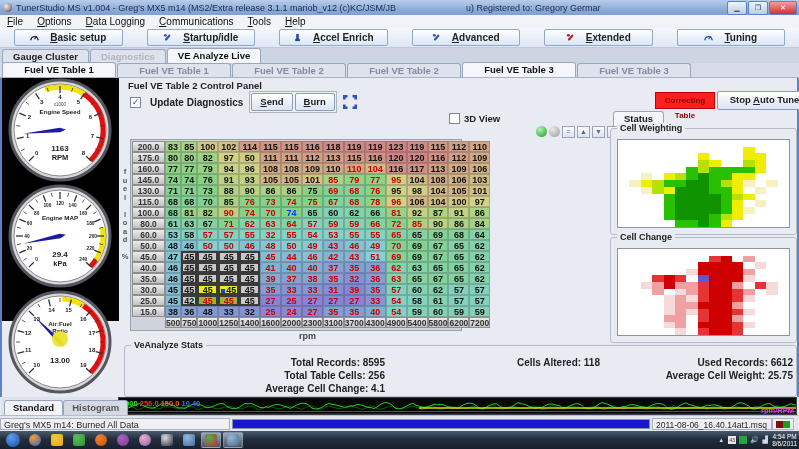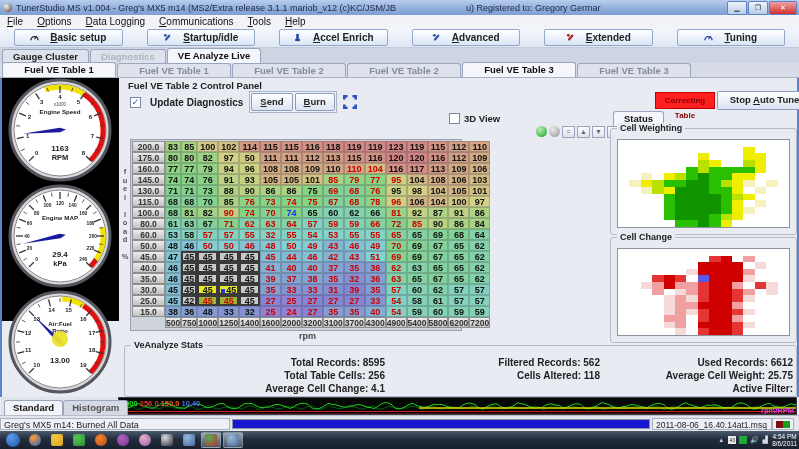--- a/index.html
+++ b/index.html
@@ -633,21 +633,21 @@
       <div class="ve-cell" style="background: rgb(132, 210, 182); border: 1px solid rgba(50, 55, 70, 0.25); color: rgb(17, 17, 17);">59</div>
       <div class="ve-cell" style="background: rgb(132, 210, 182); border: 1px solid rgba(50, 55, 70, 0.25); color: rgb(17, 17, 17);">59</div>
       <div class="ve-hdr" style="background: transparent; border: none;"></div>
       <div class="ve-hdr">500</div>
       <div class="ve-hdr">750</div>
       <div class="ve-hdr">1000</div>
       <div class="ve-hdr">1250</div>
       <div class="ve-hdr">1400</div>
       <div class="ve-hdr">1600</div>
       <div class="ve-hdr">2000</div>
-      <div class="ve-hdr">3200</div>
+      <div class="ve-hdr">2300</div>
       <div class="ve-hdr">3100</div>
       <div class="ve-hdr">3700</div>
       <div class="ve-hdr">4300</div>
       <div class="ve-hdr">4900</div>
       <div class="ve-hdr">5400</div>
       <div class="ve-hdr">5800</div>
       <div class="ve-hdr">6200</div>
       <div class="ve-hdr">7200</div>
     </div>
 </div>
@@ -1068,27 +1068,25 @@
 </div>
 
 <div class="groupbox abs" id="stats">
   <span class="group-title">VeAnalyze Stats</span>
 <div class="stat-col" style="left: 10px; width: 250px;">
       <div>Total Records: 8595</div>
       <div>Total Table Cells: 256</div>
       <div>Average Cell Change: 4.1</div>
     </div>
     <div class="stat-col" style="left: 225px; width: 250px;">
-      <div>Filtered Records: 562</div>
       <div>Cells Altered: 118</div>
     </div>
     <div class="stat-col" style="left: 478px; width: 190px;">
       <div>Used Records: 6612</div>
       <div>Average Cell Weight: 25.75</div>
-      <div>Active Filter: </div>
     </div>
   </div>
 
 <div id="logstrip" class="abs">
   <svg id="log-svg" width="679" height="18">
       <polyline points="0,10.3 3,10.5 6,9.0 9,8.2 12,8.6 15,9.5 18,11.5 21,11.0 24,9.6 27,8.2 30,7.7 33,9.7 36,10.7 39,11.0 42,10.2 45,8.7 48,8.9 51,8.7 54,9.4 57,10.3 60,10.4 63,10.8 66,9.3 69,8.2 72,8.3 75,9.2 78,11.4 81,11.2 84,9.9 87,8.4 90,7.6 93,9.4 96,10.4 99,10.9 102,10.4 105,9.0 108,9.1 111,8.6 114,9.1 117,10.1 120,10.4 123,11.1 126,9.6 129,8.3 132,8.1 135,8.8 138,11.2 141,11.3 144,10.3 147,8.7 150,7.6 153,9.2 156,10.0 159,10.8 162,10.6 165,9.4 168,9.3 171,8.5 174,8.8 177,9.7 180,10.3 183,11.3 186,9.9 189,8.5 192,7.9 195,8.5 198,10.9 201,11.3 204,10.5 207,9.0 210,7.7 213,9.0 216,9.7 219,10.6 222,10.7 225,9.7 228,9.6 231,8.5 234,8.5 237,9.4 240,10.2 243,11.5 246,10.3 249,8.8 252,7.9 255,8.2 258,10.6 261,11.2 264,10.8 267,9.4 270,7.9 273,8.8 276,9.3 279,10.3 282,10.7 285,10.0 288,10.0 291,8.6 294,8.3 297,9.1 300,10.0 303,11.6 306,10.6 309,9.1 312,7.9 315,7.9 318,10.3 321,11.1 324,10.9 327,9.7 330,8.2 333,8.8 336,9.0 339,10.0 342,10.6 345,10.2 348,10.3 351,8.8 354,8.2 357,8.7 360,9.7 363,11.6 366,10.9 369,9.4 372,8.1 375,7.7 378,9.9 381,10.8 384,11.0 387,10.0 390,8.5 393,8.8 396,8.8 399,9.6 402,10.4 405,10.3 408,10.6 411,9.1 414,8.2 417,8.4 420,9.4 423,11.5 426,11.1 429,9.7 432,8.3 435,7.6 438,9.6 441,10.5 444,11.0 447,10.3 450,8.8 453,9.0 456,8.6 459,9.3 462,10.2 465,10.4 468,11.0 471,9.4 474,8.3 477,8.2 480,9.0 483,11.3 486,11.2 489,10.1 492,8.5 495,7.6 498,9.3 501,10.2 504,10.9 507,10.5 510,9.2 513,9.2 516,8.5 519,9.0 522,9.9 525,10.4 528,11.2 531,9.8 534,8.4 537,8.0 540,8.7 543,11.1 546,11.3 549,10.4 552,8.8 555,7.7 558,9.1 561,9.9 564,10.7 567,10.6 570,9.5 573,9.5 576,8.5 579,8.7 582,9.6 585,10.3 588,11.4 591,10.1 594,8.6 597,7.9 600,8.3 603,10.8 606,11.3 609,10.6 612,9.2 615,7.8 618,8.9 621,9.5 624,10.5 627,10.7 630,9.8 633,9.8 636,8.6 639,8.4 642,9.2 645,10.1 648,11.6 651,10.4 654,8.9 657,7.9 660,8.1 663,10.5 666,11.2 669,10.8 672,9.5 675,8.0 678,8.8 " fill="none" stroke="#0a5a0a" stroke-width="1"></polyline>
       <polyline points="0,6.0 3,9.3 6,10.2 9,10.0 12,8.9 15,7.4 18,6.1 21,5.6 24,7.8 27,8.8 30,9.8 33,10.2 36,9.5 39,7.9 42,5.8 45,5.8 48,5.5 51,6.2 54,7.6 57,9.1 60,9.9 63,9.8 66,10.4 69,8.7 72,7.0 75,6.0 78,6.0 81,6.7 84,7.6 87,9.7 90,9.6 93,8.8 96,7.5 99,6.2 102,5.5 105,5.8 108,8.6 111,9.9 114,10.7 117,10.5 120,9.3 123,7.4 126,5.4 129,5.8 132,5.4 135,6.5 138,8.1 141,9.4 144,9.7 147,9.0 150,9.3 153,7.7 156,6.7 159,6.5 162,7.1 165,8.2 168,8.9 171,10.4 174,9.2 177,7.3 180,6.0 183,5.2 186,5.3 189,6.3 192,9.5 195,10.7 198,11.0 201,10.2 204,8.6 207,6.7 210,5.3 213,6.4 216,6.7 219,7.5 222,8.4 225,9.2 228,8.9 231,7.8 234,8.0 237,6.9 240,6.6 243,7.2 246,8.3 249,9.4 252,9.6 255,10.6 258,8.9 261,6.8 264,5.1 267,4.5 270,5.3 273,6.8 276,10.1 279,10.9 282,10.6 285,9.4 288,7.7 291,6.2 294,5.4 297,7.3 300,8.1 303,9.0 306,9.3 309,8.6 312,7.6 315,6.2 318,6.8 321,6.3 324,6.8 327,8.0 330,9.3 333,10.1 336,9.8 339,10.3 342,8.3 345,6.5 348,5.3 351,5.1 354,5.7 357,7.3 360,10.2 363,10.5 366,9.7 369,8.2 372,6.7 375,5.9 378,5.9 381,8.5 384,9.5 387,10.2 390,9.9 393,8.6 396,6.6 399,4.7 402,5.8 405,6.1 408,7.3 411,8.8 414,9.9 417,10.2 420,9.4 423,9.5 426,7.7 429,6.4 432,5.9 435,6.4 438,7.3 441,7.9 444,9.9 447,9.5 450,8.3 453,6.9 456,5.9 459,5.8 462,6.6 465,9.6 468,10.6 471,10.8 474,9.9 477,8.2 480,6.1 483,4.5 486,5.5 489,6.2 492,7.8 495,9.3 498,10.0 501,9.6 504,8.4 507,8.5 510,7.1 513,6.6 516,6.9 519,7.8 522,8.7 525,8.9 528,9.8 531,8.1 534,6.7 537,5.7 540,5.4 543,6.1 546,7.4 549,10.5 552,11.2 555,10.8 558,9.4 561,7.5 564,5.8 567,4.8 570,6.5 573,7.2 576,8.2 579,9.3 582,9.4 585,8.5 588,7.1 591,7.5 594,6.8 597,7.0 600,8.0 603,9.1 606,9.7 609,9.3 612,9.7 615,7.6 618,5.7 621,4.8 624,5.2 627,6.5 630,8.1 633,10.9 636,11.1 639,10.2 642,8.5 645,6.8 648,5.7 651,5.5 654,7.8 657,8.8 660,9.3 663,9.0 666,8.3 669,7.1 672,5.7 675,6.7 678,6.8 " fill="none" stroke="#22cc22" stroke-width="1"></polyline>
       <line x1="300" y1="10" x2="678" y2="10" stroke="#d8d800" stroke-width="1.6"></line>
       <line x1="0" y1="13.5" x2="678" y2="13.5" stroke="#cc2020" stroke-width="1.2"></line>
       <line x1="0" y1="15.8" x2="678" y2="15.8" stroke="#661010" stroke-width="1"></line>

